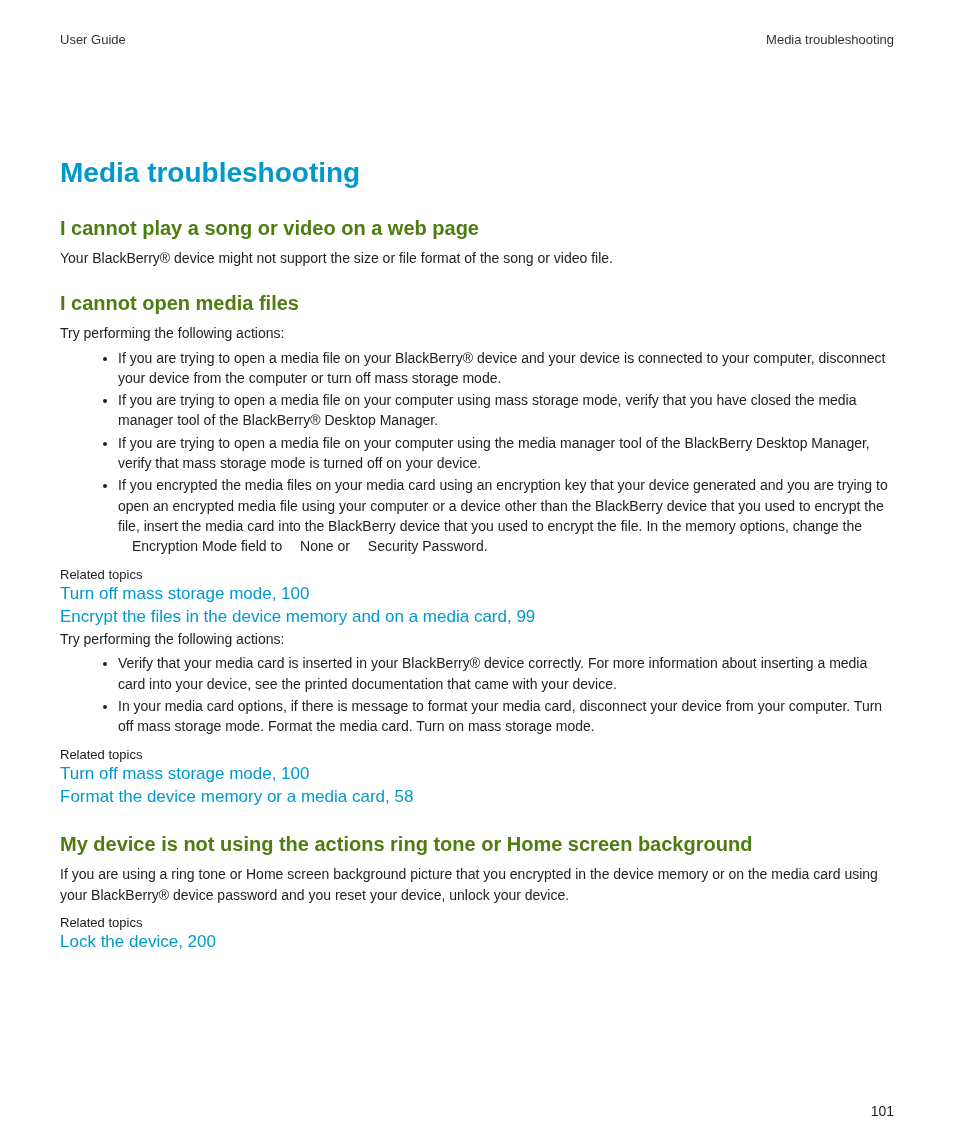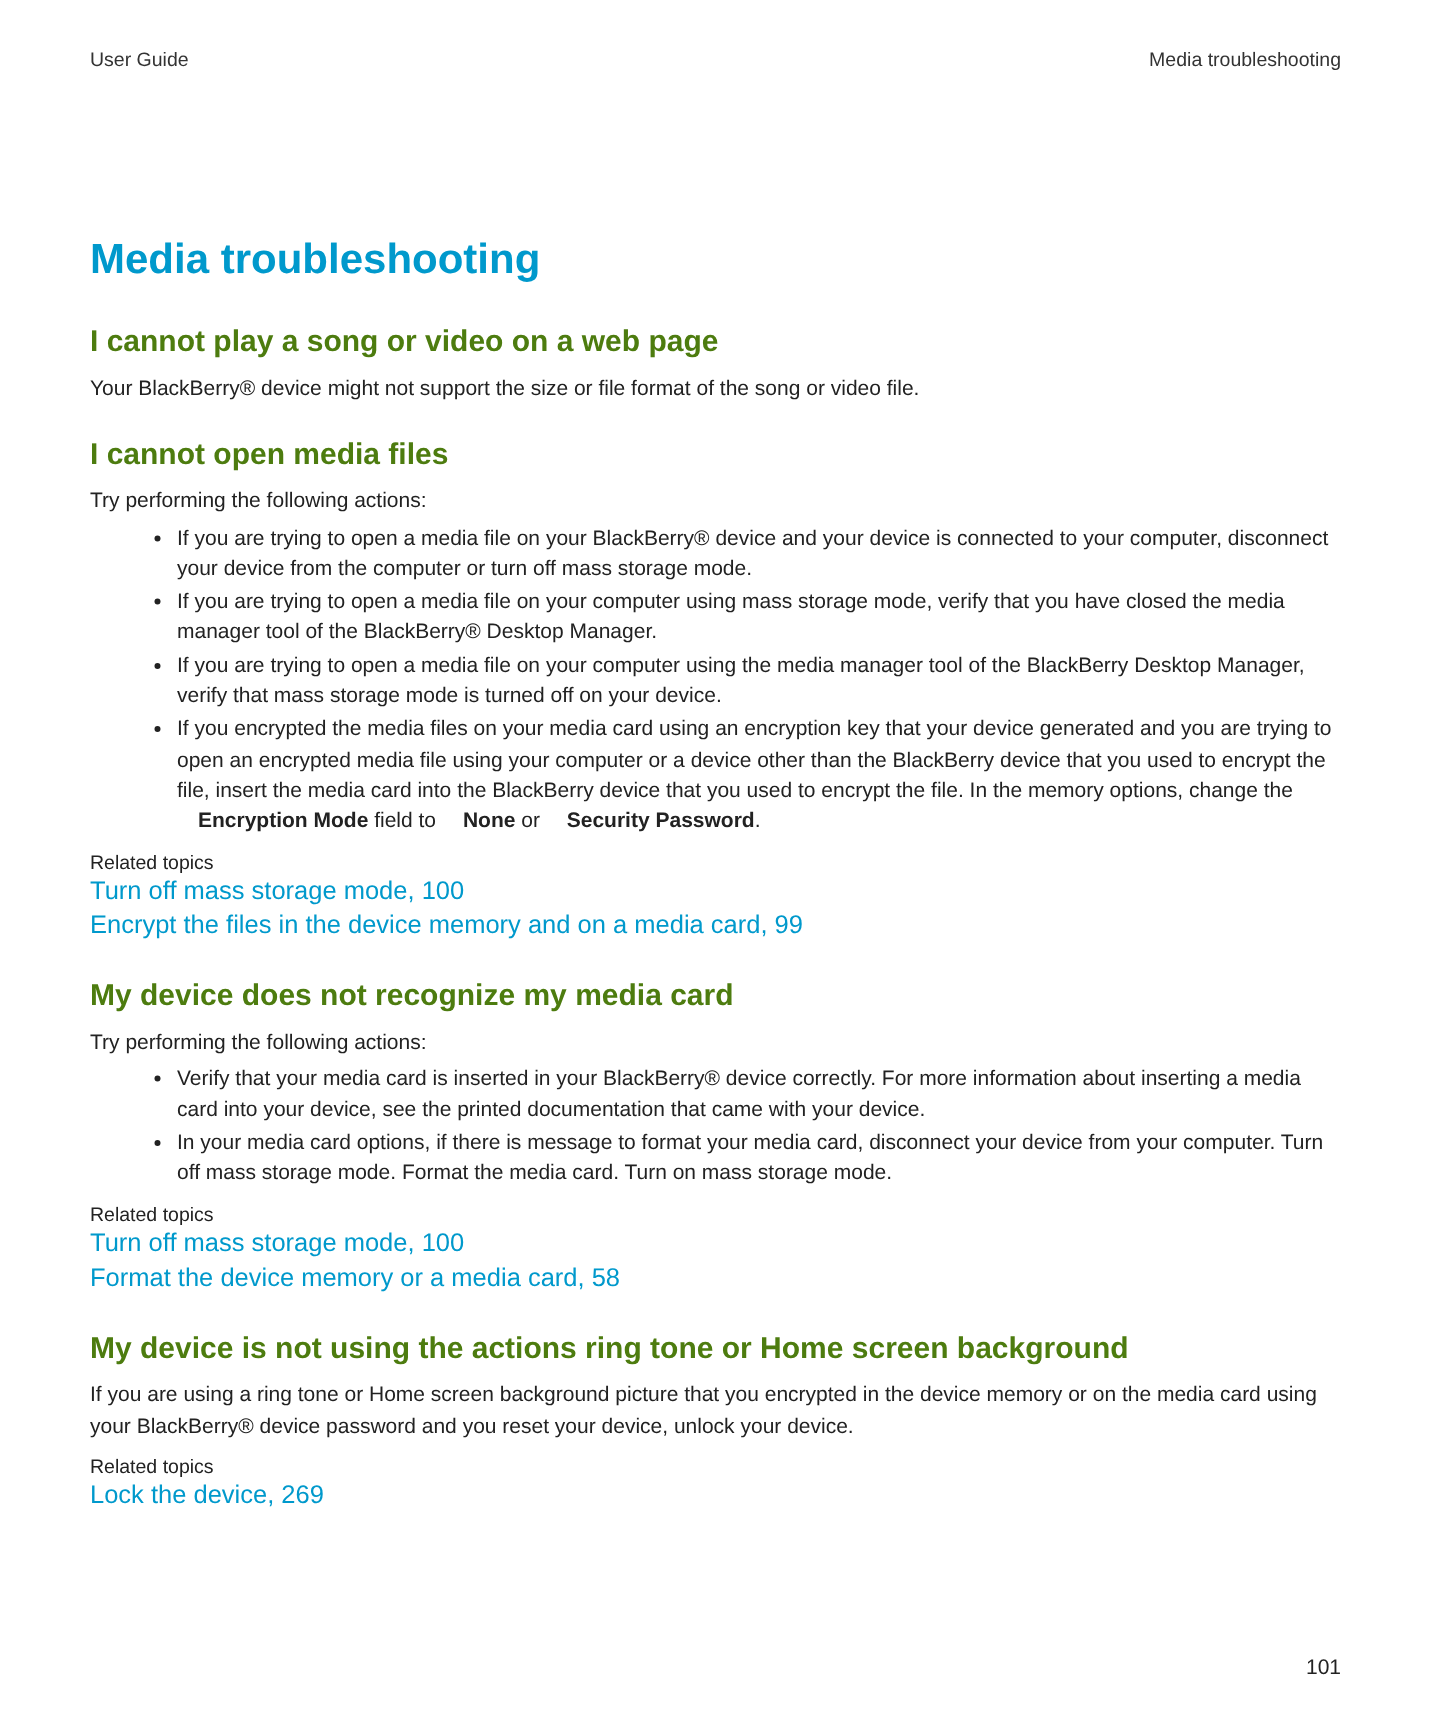--- a/index.html
+++ b/index.html
@@ -60,21 +60,21 @@
     font-size: 17px;
     cursor: pointer;
     line-height: 1.4;
   }
   .page-number {
     position: absolute;
     bottom: 26px;
     right: 60px;
     font-size: 14px;
   }
-  .bold { font-weight: 700; padding-left: 14px; }
+  .bold { font-weight: 400; padding-left: 14px; }
 </style>
 </head>
 <body>
 
 <div class="page">
   <div class="header">
     <span>User Guide</span>
     <span>Media troubleshooting</span>
   </div>
 
@@ -90,29 +90,28 @@
     <li>If you are trying to open a media file on your computer using mass storage mode, verify that you have closed the media manager tool of the BlackBerry® Desktop Manager.</li>
     <li>If you are trying to open a media file on your computer using the media manager tool of the BlackBerry Desktop Manager, verify that mass storage mode is turned off on your device.</li>
     <li>
       <span>If you encrypted the media files on your media card using an encryption key that your device generated and you are trying to open an encrypted media file using your computer or a device other than the BlackBerry device that you used to encrypt the file, insert the media card into the BlackBerry device that you used to encrypt the file. In the memory options, change the </span><span class="bold">Encryption Mode</span><span> field to </span><span class="bold">None</span><span> or </span><span class="bold">Security Password</span><span>.</span>
     </li>
   </ul>
   <div class="related-label">Related topics</div>
   <div class="related-link">Turn off mass storage mode, 100</div>
   <div class="related-link">Encrypt the files in the device memory and on a media card, 99</div>
 
-  <h2 class="section">My device does not recognize my media card</h2>
   <p class="para">Try performing the following actions:</p>
   <ul class="bullets">
     <li>Verify that your media card is inserted in your BlackBerry® device correctly. For more information about inserting a media card into your device, see the printed documentation that came with your device.</li>
     <li>In your media card options, if there is message to format your media card, disconnect your device from your computer. Turn off mass storage mode. Format the media card. Turn on mass storage mode.</li>
   </ul>
   <div class="related-label">Related topics</div>
   <div class="related-link">Turn off mass storage mode, 100</div>
   <div class="related-link">Format the device memory or a media card, 58</div>
 
   <h2 class="section">My device is not using the actions ring tone or Home screen background</h2>
   <p class="para">If you are using a ring tone or Home screen background picture that you encrypted in the device memory or on the media card using your BlackBerry® device password and you reset your device, unlock your device.</p>
   <div class="related-label">Related topics</div>
-  <div class="related-link">Lock the device, 269</div>
+  <div class="related-link">Lock the device, 200</div>
 
   <div class="page-number">101</div>
 </div>
 
 </body></html>

